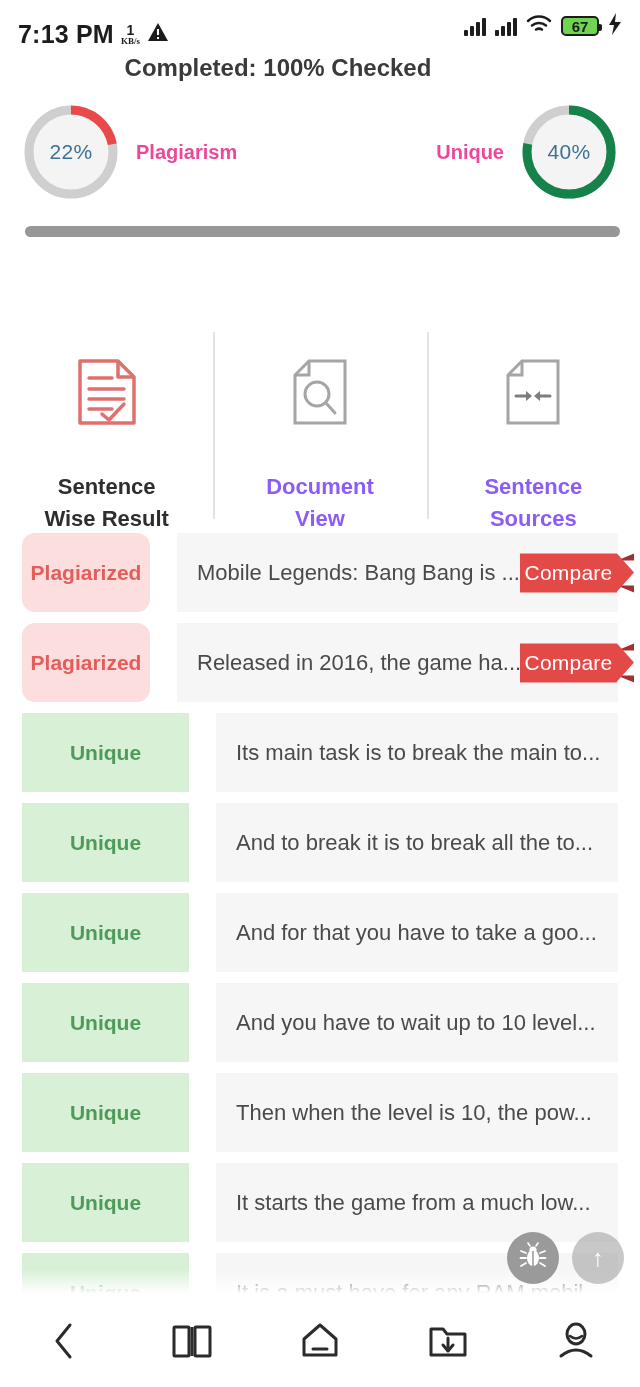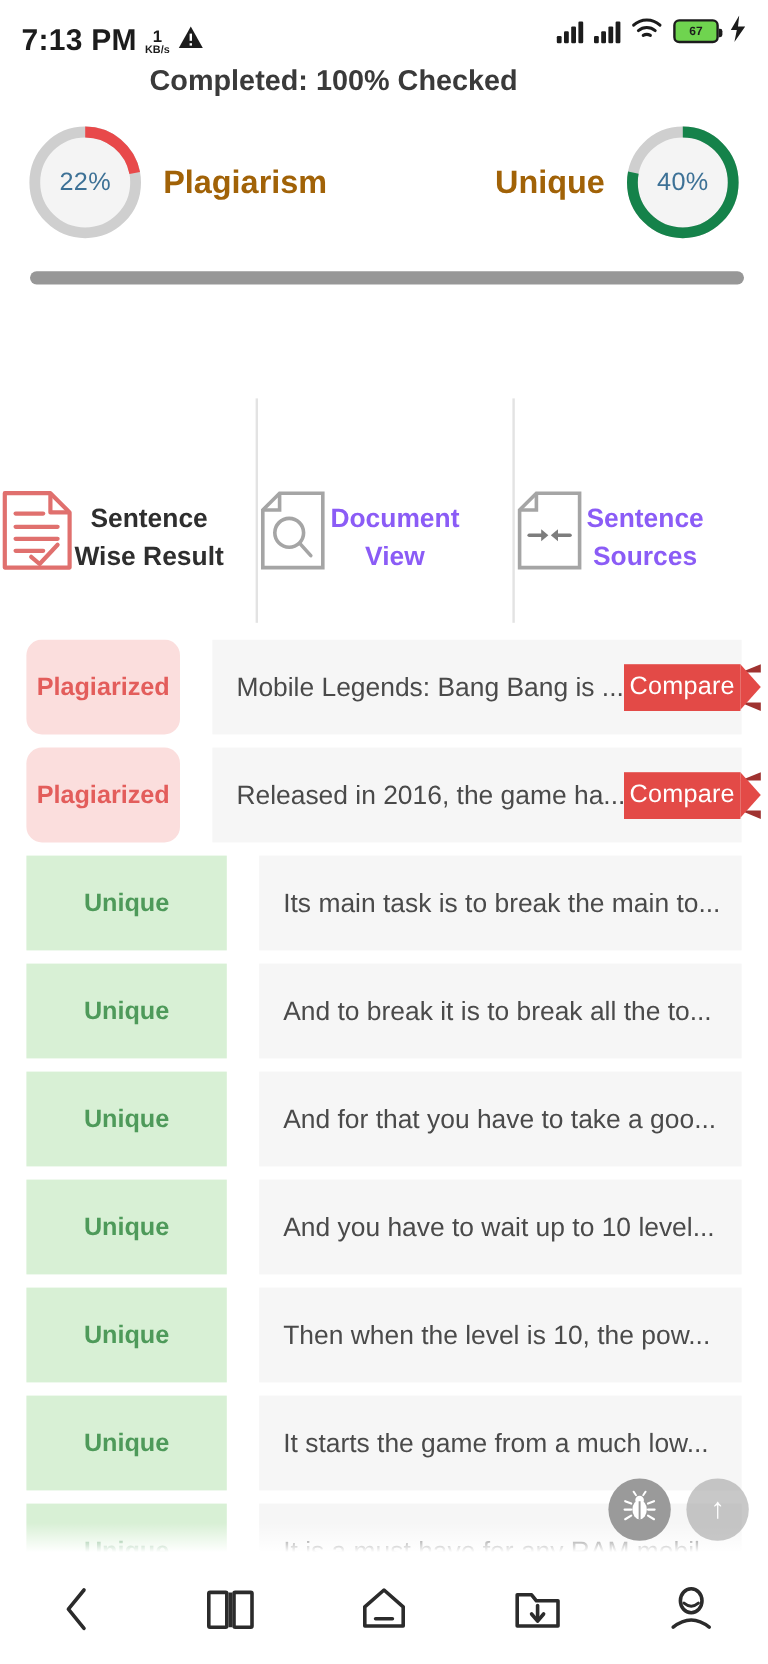--- a/index.html
+++ b/index.html
@@ -13,72 +13,72 @@
 
   
   .statusbar {
     position: absolute; top: 0; left: 0; width: 640px; height: 52px;
     display: flex; align-items: center; padding: 0 18px;
   }
   .sb-left { display: flex; align-items: flex-end; gap: 7px; margin-top: 16px; }
   .sb-time { font-size: 25px; font-weight: 600; color: #1c1c1c; letter-spacing: .2px; line-height: 1; }
   .sb-net { display: flex; flex-direction: column; align-items: center; line-height: 1; margin-bottom: 1px; }
   .sb-net-num { font-size: 14px; font-weight: 600; color: #1c1c1c; }
-  .sb-net-unit { font-size: 9px; font-weight: 700; color: #1c1c1c; }
+  .sb-net-unit { font-size: 9px; font-weight: 700; color: #1c1c1c; font-family: Liberation Serif, serif; }
   .sb-warn { margin-bottom: 1px; }
   .sb-right { margin-left: auto; display: flex; align-items: center; gap: 9px; }
   .bars { display: flex; align-items: flex-end; gap: 2px; height: 20px; }
   .bars i { display: block; width: 4px; background: #1c1c1c; border-radius: 1px; }
   .bars i:nth-child(1) { height: 6px; }
   .bars i:nth-child(2) { height: 10px; }
   .bars i:nth-child(3) { height: 14px; }
   .bars i:nth-child(4) { height: 18px; }
   .battery {
     width: 38px; height: 20px; border: 2.5px solid #1c1c1c; border-radius: 5px;
     display: flex; align-items: center; justify-content: center; position: relative;
     background: #6fd44f;
   }
   .battery:after {
     content: ""; position: absolute; right: -5px; top: 6px; width: 3px; height: 7px;
     background: #1c1c1c; border-radius: 0 2px 2px 0;
   }
-  .battery span { font-size: 10px; font-weight: 700; color: #1c1c1c; }
+  .battery span { font-size: 15px; font-weight: 700; color: #1c1c1c; }
 
   
   .completed {
     position: absolute; top: 54px; left: 0; width: 556px;
     text-align: center; font-size: 24px; font-weight: 600; color: #3a3a3a;
   }
   .gauges {
     position: absolute; top: 92px; left: 0; width: 640px; height: 120px;
     display: flex; align-items: center; justify-content: space-between; padding: 0 22px;
   }
   .gauge-group { display: flex; align-items: center; gap: 16px; justify-content: center; }
   .donut { position: relative; width: 98px; height: 98px; }
   .donut svg { display: block; transform: rotate(-90deg); }
   .donut .val {
     position: absolute; inset: 0; display: flex; align-items: center; justify-content: center;
     font-size: 21px; color: #3d7196; letter-spacing: .3px;
   }
-  .gauge-label { font-size: 27px; font-weight: 600; color: #a16207; }
+  .gauge-label { font-size: 20px; font-weight: 600; color: #ec4899; }
 
   
   .hscroll {
     position: absolute; top: 226px; left: 25px; width: 595px; height: 11px;
     background: #979797; border-radius: 6px;
   }
 
   
   .tabs {
     position: absolute; top: 330px; left: 0; width: 640px; height: 195px;
     display: flex;
   }
   .tab {
-    flex: 1; display: flex; flex-direction: row; align-items: center;
-    padding-top: 28px; position: relative;
+    flex: 1; display: flex; flex-direction: column; align-items: center;
+    padding-top: 28px; position: relative; gap: 32px;
   }
   .tab + .tab:before {
     content: ""; position: absolute; left: 0; top: 2px; bottom: 6px; width: 2px; background: #e3e3e3;
   }
   .tab-icon { height: 68px; display: flex; align-items: center; justify-content: center; }
   .tab-label { margin-top: 13px; text-align: center; font-size: 22px; font-weight: 600; line-height: 1.45; }
   .tab.active .tab-label { color: #2e2e2e; }
   .tab.link .tab-label { color: #8b5cf6; }
 
   

